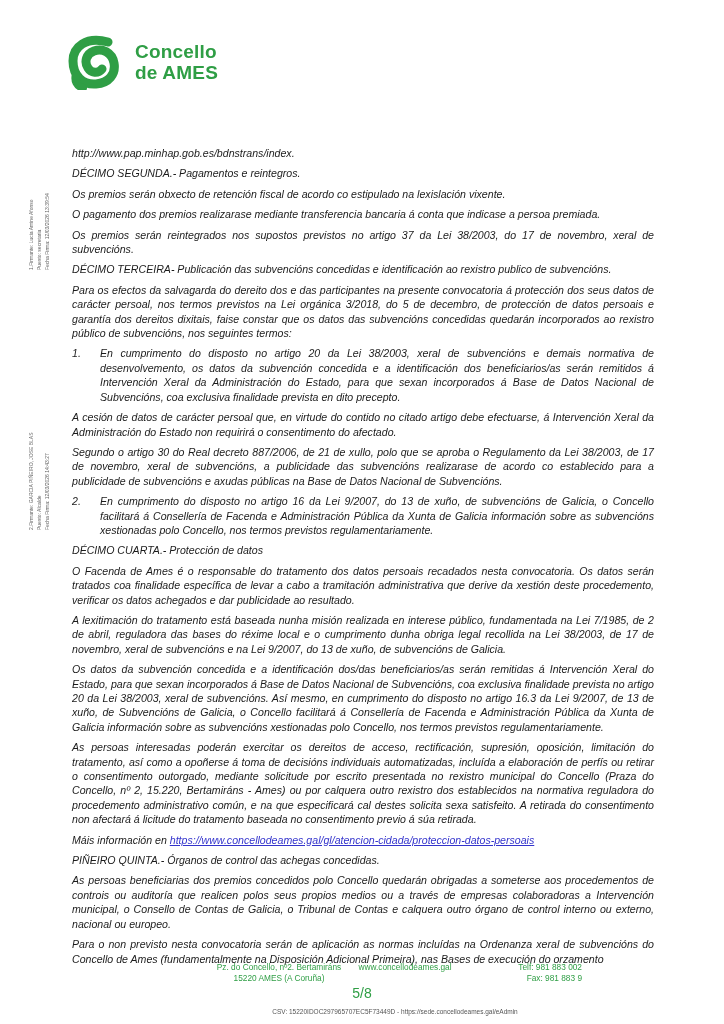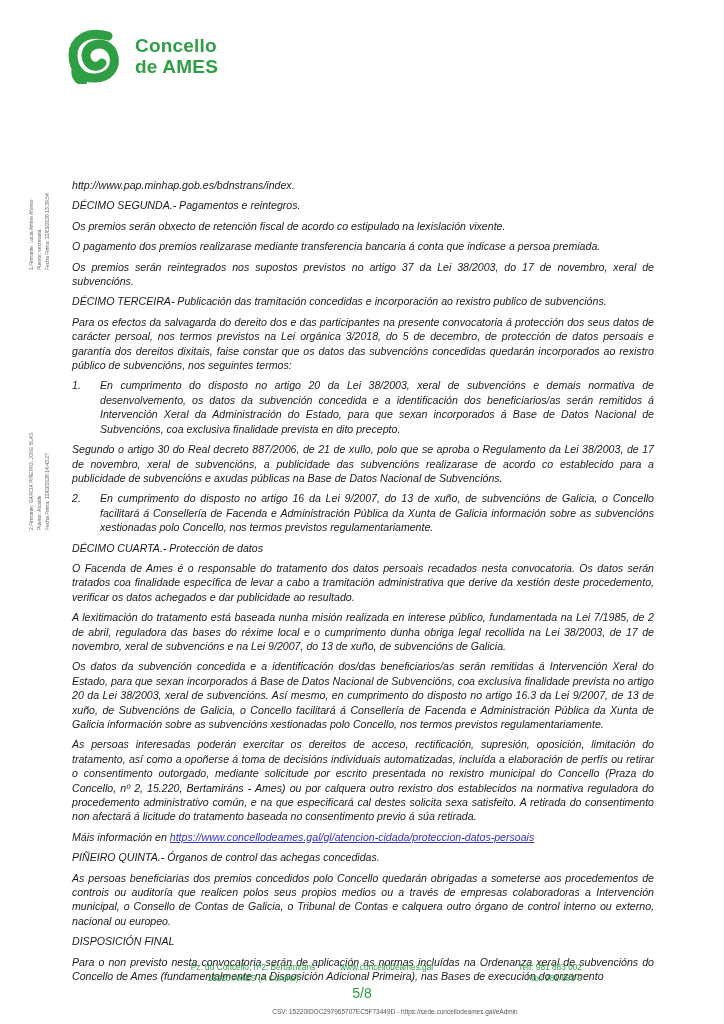--- a/index.html
+++ b/index.html
@@ -2,46 +2,45 @@
 <html><head>
 <meta charset="utf-8">
 <style>
   html,body { margin:0; padding:0; background:#e8e8e8; }
   .page {
     position:relative; width:724px; height:1024px; margin:0 auto;
     background:#ffffff; overflow:hidden;
     font-family:"Liberation Sans", sans-serif;
   }
   
-  .logo { position:absolute; left:66px; top:28px; display:flex; align-items:center; gap:13px; }
+  .logo { position:absolute; left:66px; top:34px; display:flex; align-items:center; gap:13px; }
   .logo-mark { width:56px; height:56px; }
   .logo-text { color:#2f9e45; font-weight:600; font-size:19px; line-height:1.12; letter-spacing:0.2px; }
   
   .sig { position:absolute; left:28px; transform:rotate(-90deg); transform-origin:0 0;
          color:#666; font-size:5px; line-height:1.55; white-space:nowrap; }
   .sig1 { top:270px; width:132px; }
   .sig2 { top:530px; width:147px; }
   
   .content {
     position:absolute; left:72px; top:146px; width:582px;
     color:#1b1b1b; font-style:italic; font-size:10.6px; line-height:1.36;
     text-align:justify;
-    margin-top:32px;
   }
   .content p { margin:0 0 6px 0; }
   .content .heading { font-weight:normal; margin:2px 0 6px 0; }
   .li-row { display:flex; margin:0 0 6px 0; }
   .li-num { flex:none; width:28px; }
   .li-text { flex:1; text-align:justify; }
   .li-cont { margin-left:28px; }
   .doclink { color:#3333cc; text-decoration:underline; }
   
   .f-green { color:#2f9e45; font-size:8.3px; line-height:1.35; }
-  .footer-address { position:absolute; left:166px; top:962px; width:174px; text-align:center; }
-  .footer-web     { position:absolute; left:340px; top:962px; width:130px; text-align:left; }
+  .footer-address { position:absolute; left:192px; top:962px; width:174px; text-align:center; }
+  .footer-web     { position:absolute; left:340px; top:962px; width:130px; text-align:center; }
   .footer-tel     { position:absolute; left:478px; top:962px; width:104px; text-align:right; }
   .page-num { position:absolute; left:0; top:985px; width:724px; text-align:center;
               color:#2f9e45; font-size:14px; }
   .csv-line { position:absolute; left:66px; right:0; top:1008px; text-align:center;
               color:#555; font-size:6.5px; }
 </style>
 </head>
 <body>
 
 <div class="page">
@@ -69,45 +68,45 @@
   </div>
 
   <div class="content">
     <p>http://www.pap.minhap.gob.es/bdnstrans/index.</p>
 
     <p class="heading">DÉCIMO SEGUNDA.- Pagamentos e reintegros.</p>
     <p>Os premios serán obxecto de retención fiscal de acordo co estipulado na lexislación vixente.</p>
     <p>O pagamento dos premios realizarase mediante transferencia bancaria á conta que indicase a persoa premiada.</p>
     <p>Os premios serán reintegrados nos supostos previstos no artigo 37 da Lei 38/2003, do 17 de novembro, xeral de subvencións.</p>
 
-    <p class="heading">DÉCIMO TERCEIRA- Publicación das tramitación concedidas e incorporación ao rexistro publico de subvencións.</p>
+    <p class="heading">DÉCIMO TERCEIRA- Publicación das subvencións concedidas e identificación ao rexistro publico de subvencións.</p>
     <p>Para os efectos da salvagarda do dereito dos e das participantes na presente convocatoria á protección dos seus datos de carácter persoal, nos termos previstos na Lei orgánica 3/2018, do 5 de decembro, de protección de datos persoais e garantía dos dereitos dixitais, faise constar que os datos das subvencións concedidas quedarán incorporados ao rexistro público de subvencións, nos seguintes termos:</p>
 
     <div class="li-row">
       <div class="li-num">1.</div>
       <div class="li-text">En cumprimento do disposto no artigo 20 da Lei 38/2003, xeral de subvencións e demais normativa de desenvolvemento, os datos da subvención concedida e a identificación dos beneficiarios/as serán remitidos á Intervención Xeral da Administración do Estado, para que sexan incorporados á Base de Datos Nacional de Subvencións, coa exclusiva finalidade prevista en dito precepto.</div>
     </div>
+    <p class="li-cont">A cesión de datos de carácter persoal que, en virtude do contido no citado artigo debe efectuarse, á Intervención Xeral da Administración do Estado non requirirá o consentimento do afectado.</p>
     <p class="li-cont">Segundo o artigo 30 do Real decreto 887/2006, de 21 de xullo, polo que se aproba o Regulamento da Lei 38/2003, de 17 de novembro, xeral de subvencións, a publicidade das subvencións realizarase de acordo co establecido para a publicidade de subvencións e axudas públicas na Base de Datos Nacional de Subvencións.</p>
 
     <div class="li-row">
       <div class="li-num">2.</div>
       <div class="li-text">En cumprimento do disposto no artigo 16 da Lei 9/2007, do 13 de xuño, de subvencións de Galicia, o Concello facilitará á Consellería de Facenda e Administración Pública da Xunta de Galicia información sobre as subvencións xestionadas polo Concello, nos termos previstos regulamentariamente.</div>
     </div>
 
     <p class="heading">DÉCIMO CUARTA.- Protección de datos</p>
     <p>O Facenda de Ames é o responsable do tratamento dos datos persoais recadados nesta convocatoria. Os datos serán tratados coa finalidade específica de levar a cabo a tramitación administrativa que derive da xestión deste procedemento, verificar os datos achegados e dar publicidade ao resultado.</p>
     <p>A lexitimación do tratamento está baseada nunha misión realizada en interese público, fundamentada na Lei 7/1985, de 2 de abril, reguladora das bases do réxime local e o cumprimento dunha obriga legal recollida na Lei 38/2003, de 17 de novembro, xeral de subvencións e na Lei 9/2007, do 13 de xuño, de subvencións de Galicia.</p>
     <p>Os datos da subvención concedida e a identificación dos/das beneficiarios/as serán remitidas á Intervención Xeral do Estado, para que sexan incorporados á Base de Datos Nacional de Subvencións, coa exclusiva finalidade prevista no artigo 20 da Lei 38/2003, xeral de subvencións. Así mesmo, en cumprimento do disposto no artigo 16.3 da Lei 9/2007, de 13 de xuño, de Subvencións de Galicia, o Concello facilitará á Consellería de Facenda e Administración Pública da Xunta de Galicia información sobre as subvencións xestionadas polo Concello, nos termos previstos regulamentariamente.</p>
     <p>As persoas interesadas poderán exercitar os dereitos de acceso, rectificación, supresión, oposición, limitación do tratamento, así como a opoñerse á toma de decisións individuais automatizadas, incluída a elaboración de perfís ou retirar o consentimento outorgado, mediante solicitude por escrito presentada no rexistro municipal do Concello (Praza do Concello, nº 2, 15.220, Bertamiráns - Ames) ou por calquera outro rexistro dos establecidos na normativa reguladora do procedemento administrativo común, e na que especificará cal destes solicita sexa satisfeito. A retirada do consentimento non afectará á licitude do tratamento baseada no consentimento previo á súa retirada.</p>
     <p><span>Máis información en </span><a href="#" class="doclink">https://www.concellodeames.gal/gl/atencion-cidada/proteccion-datos-persoais</a></p>
 
     <p class="heading">PIÑEIRO QUINTA.-  Órganos de control das achegas concedidas.</p>
     <p>As persoas beneficiarias dos premios concedidos polo Concello quedarán obrigadas a someterse aos procedementos de controis ou auditoría que realicen polos seus propios medios ou a través de empresas colaboradoras a Intervención municipal, o Consello de Contas de Galicia, o Tribunal de Contas e calquera outro órgano de control interno ou externo, nacional ou europeo.</p>
 
-    <p class="heading">DISPOSICIÓN FINAL</p>
     <p>Para o non previsto nesta convocatoria serán de aplicación as normas incluídas na Ordenanza xeral de subvencións do Concello de Ames (fundamentalmente na Disposición Adicional Primeira), nas Bases de execución do orzamento</p>
   </div>
 
   <div class="footer-address f-green">
     <div>Pz. do Concello, nº2. Bertamiráns</div>
     <div>15220 AMES (A Coruña)</div>
   </div>
   <div class="footer-web f-green">www.concellodeames.gal</div>
   <div class="footer-tel f-green">
     <div>Telf: 981 883 002</div>

